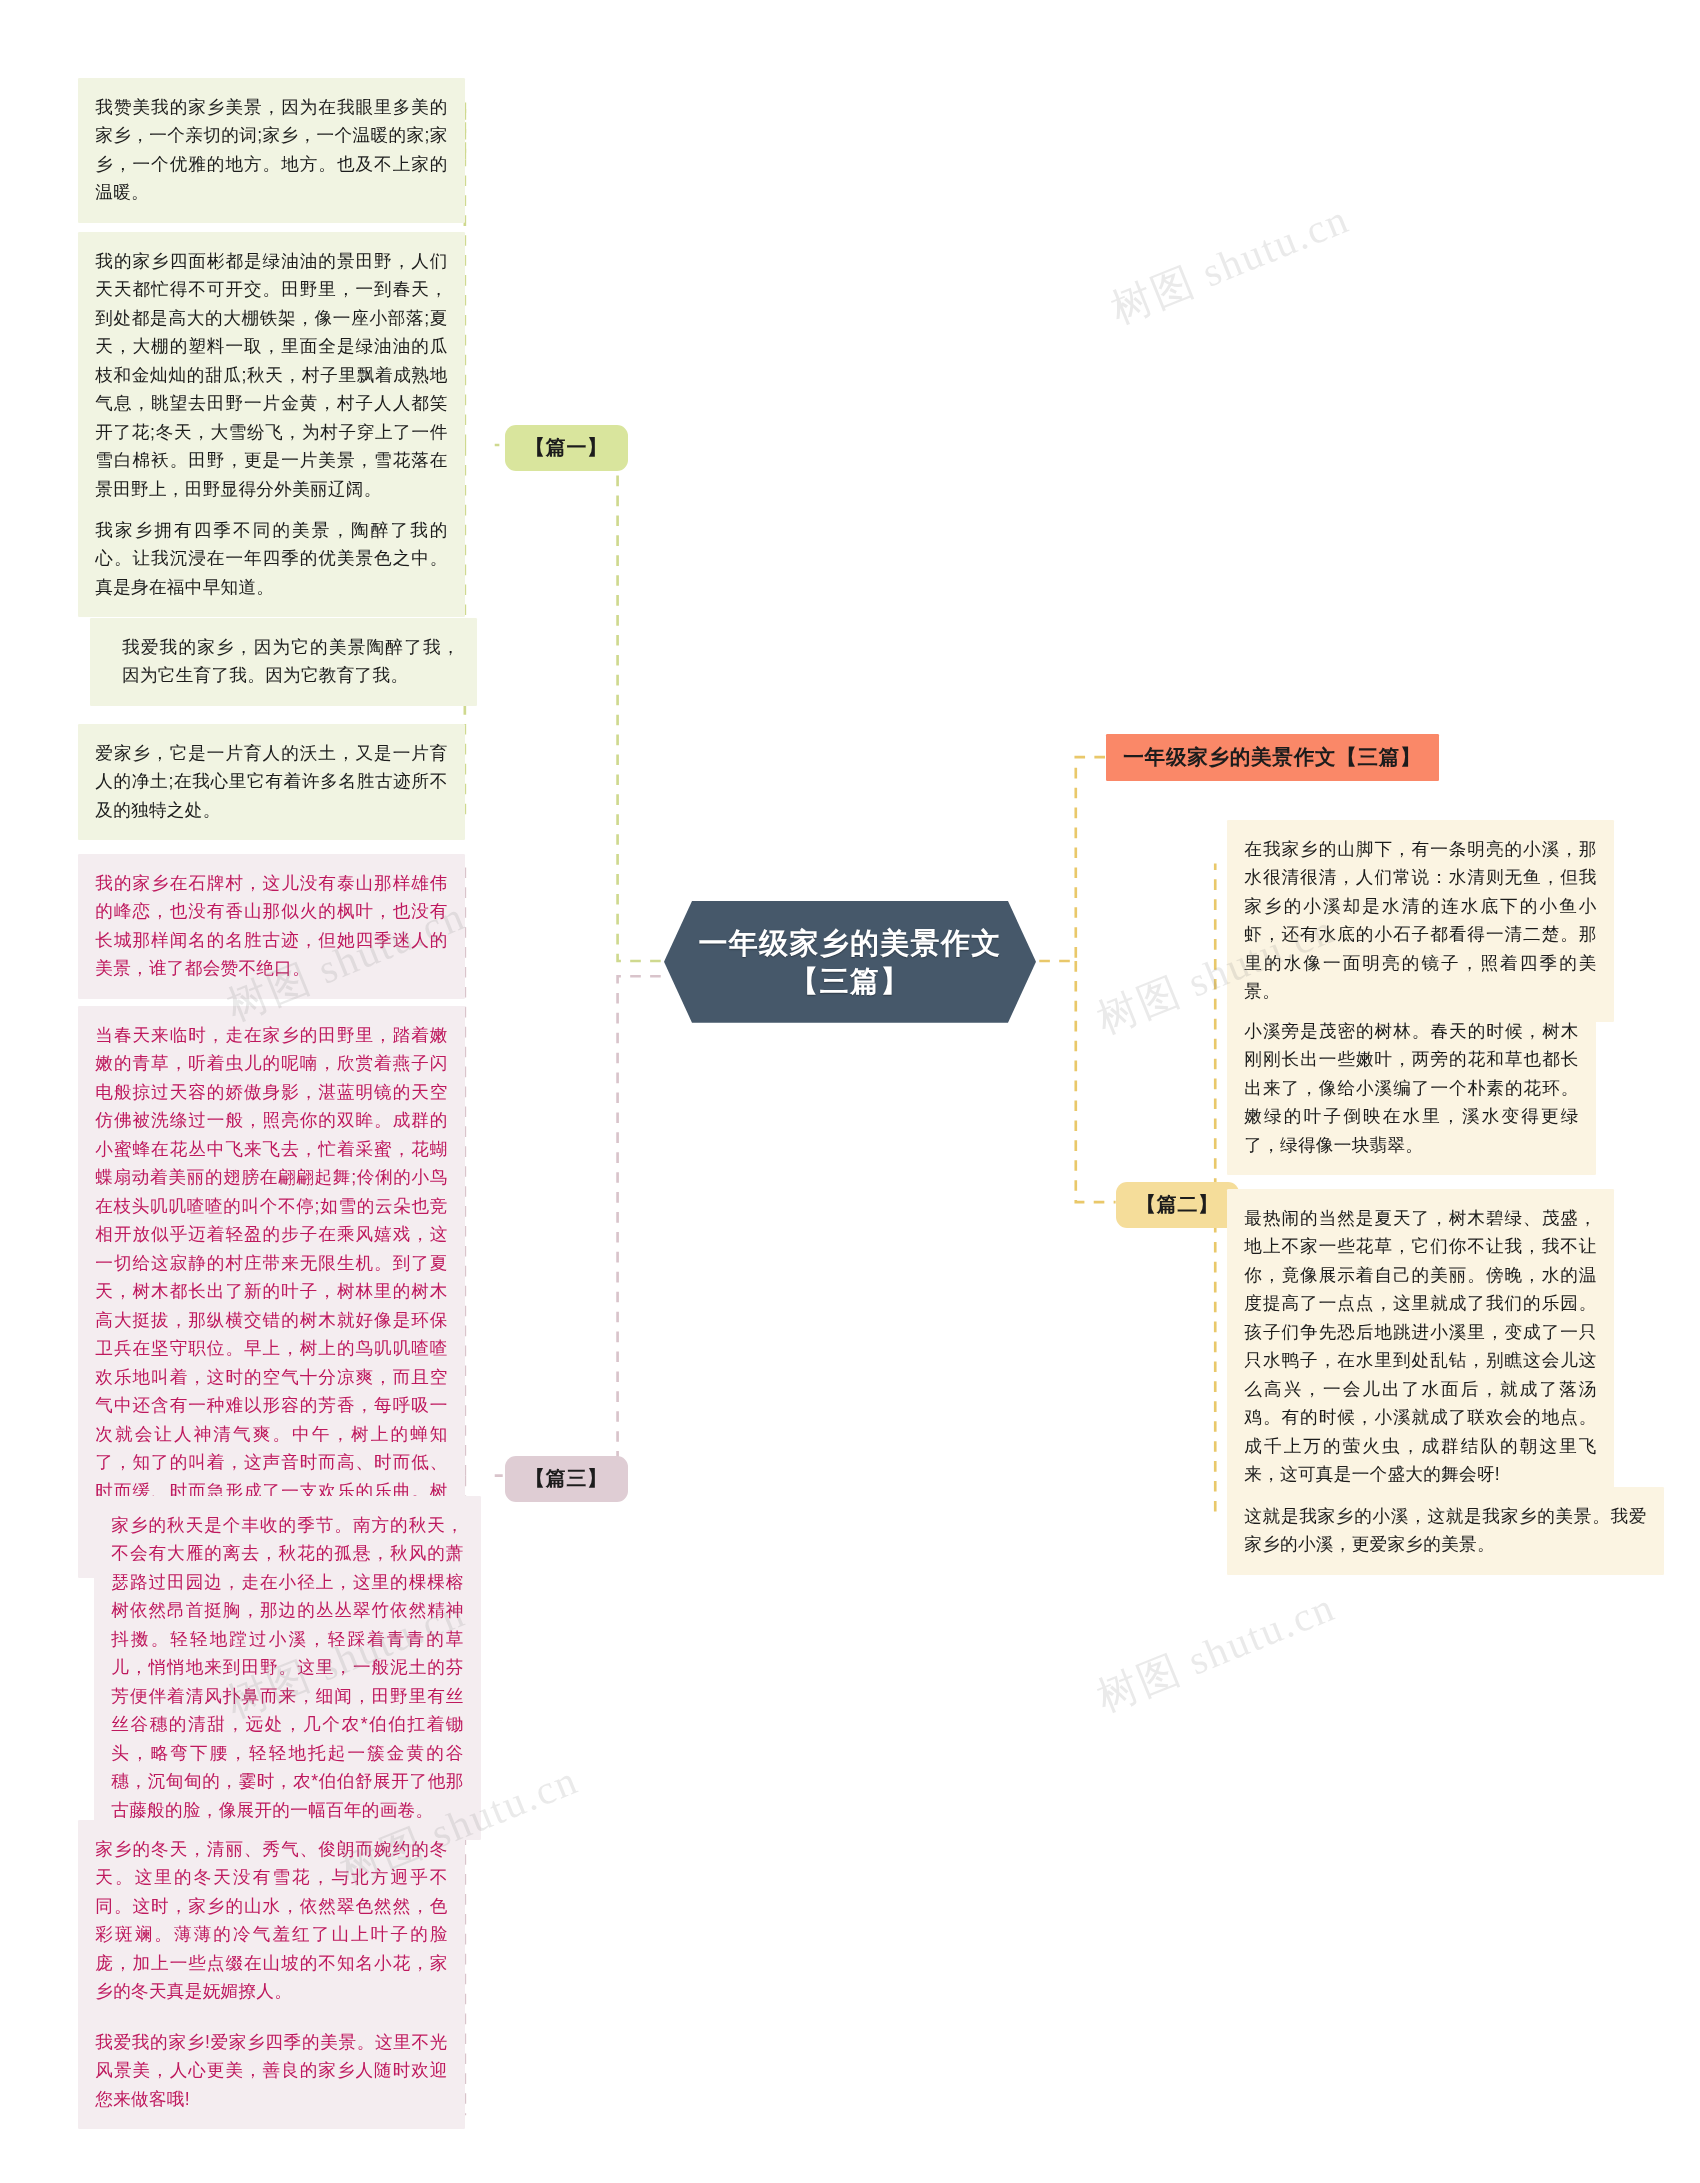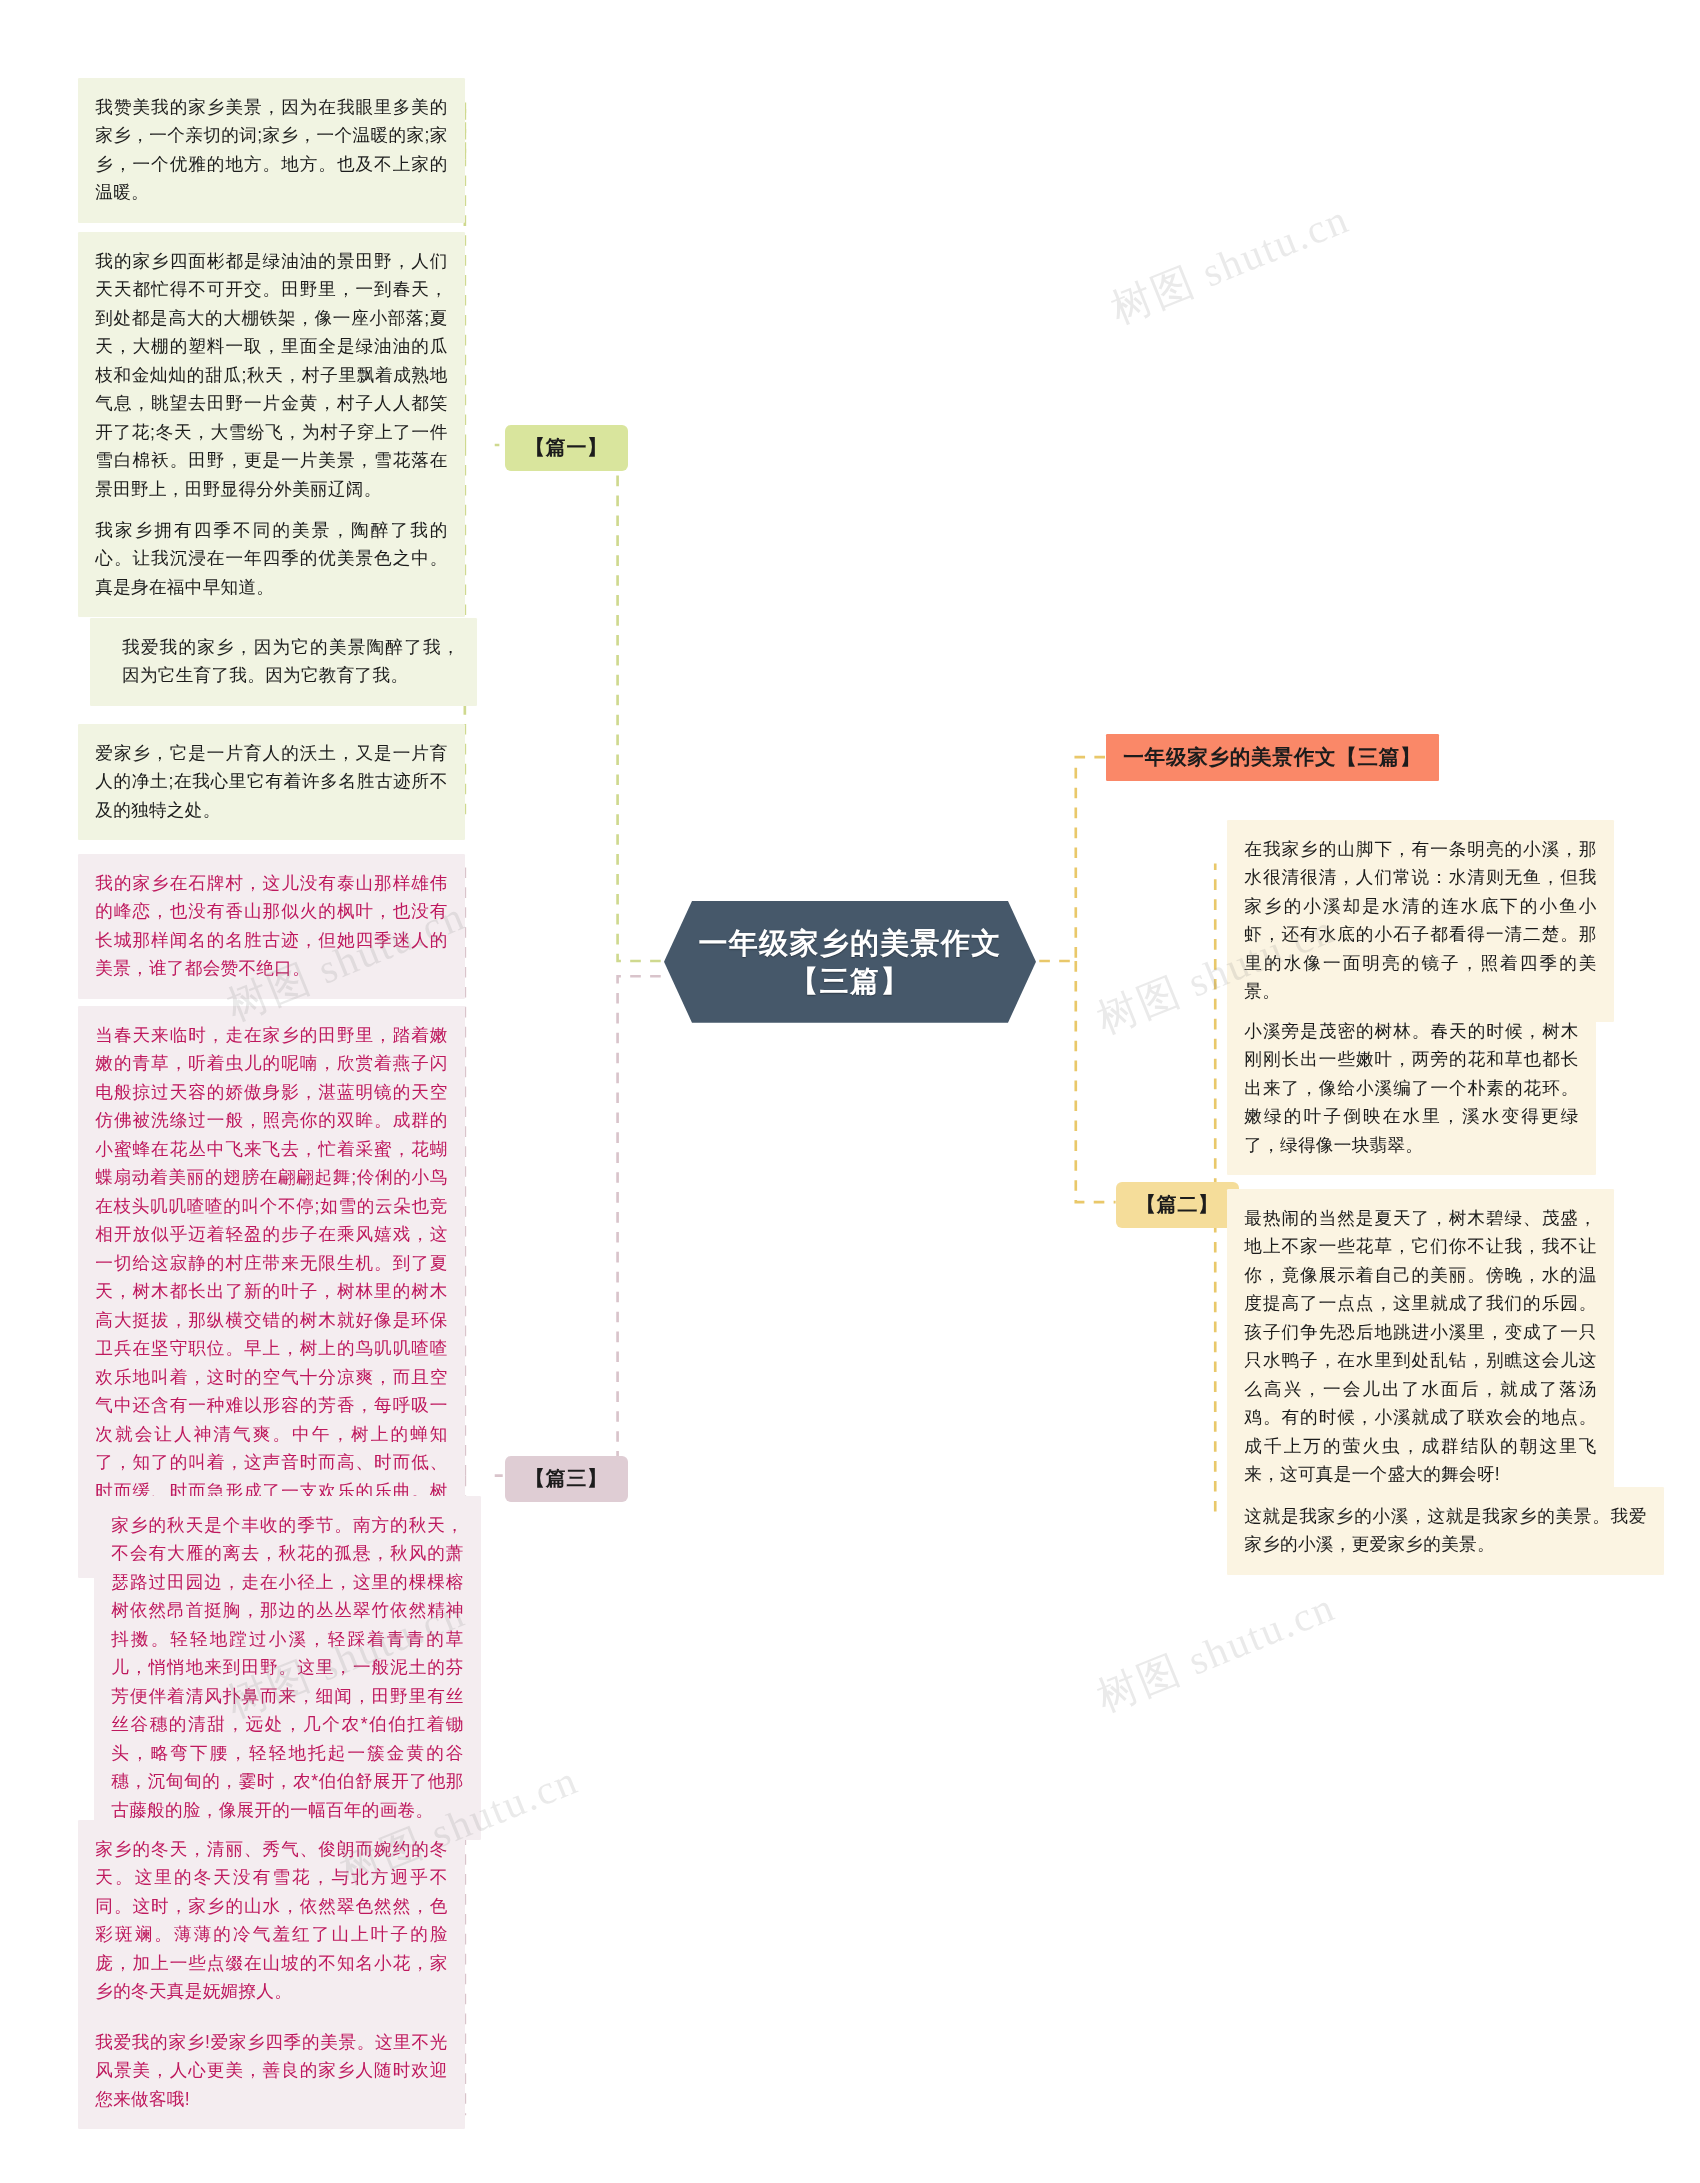--- a/index.html
+++ b/index.html
@@ -31,21 +31,21 @@
     text-align:justify;
     border-radius:1.3px;
   }
   .leaf.green{background:#f1f4e2;color:#1b1b1b;}
   .leaf.pink {background:#f4edf0;color:#be185d;}
   .leaf.cream{background:#fbf4e2;color:#1b1b1b;}
 
   .branch-label{
     padding:9.3px 20px;
     font-size:20px;font-weight:bold;color:#1c1c1c;
-    letter-spacing:0.7px;white-space:nowrap;border-radius:6px;
+    letter-spacing:0.7px;white-space:nowrap;border-radius:11px;
   }
   .branch-label.l1{background:#d9e59d;}
   .branch-label.l2{background:#f5dd9a;}
   .branch-label.l3{background:#dfcdd4;}
 
   .topic-orange{
     padding:9.3px 17.3px;
     background:#fa8868;color:#1c1c1c;
     font-size:20.6px;font-weight:bold;white-space:nowrap;letter-spacing:0.7px;
     border-radius:1.3px;

